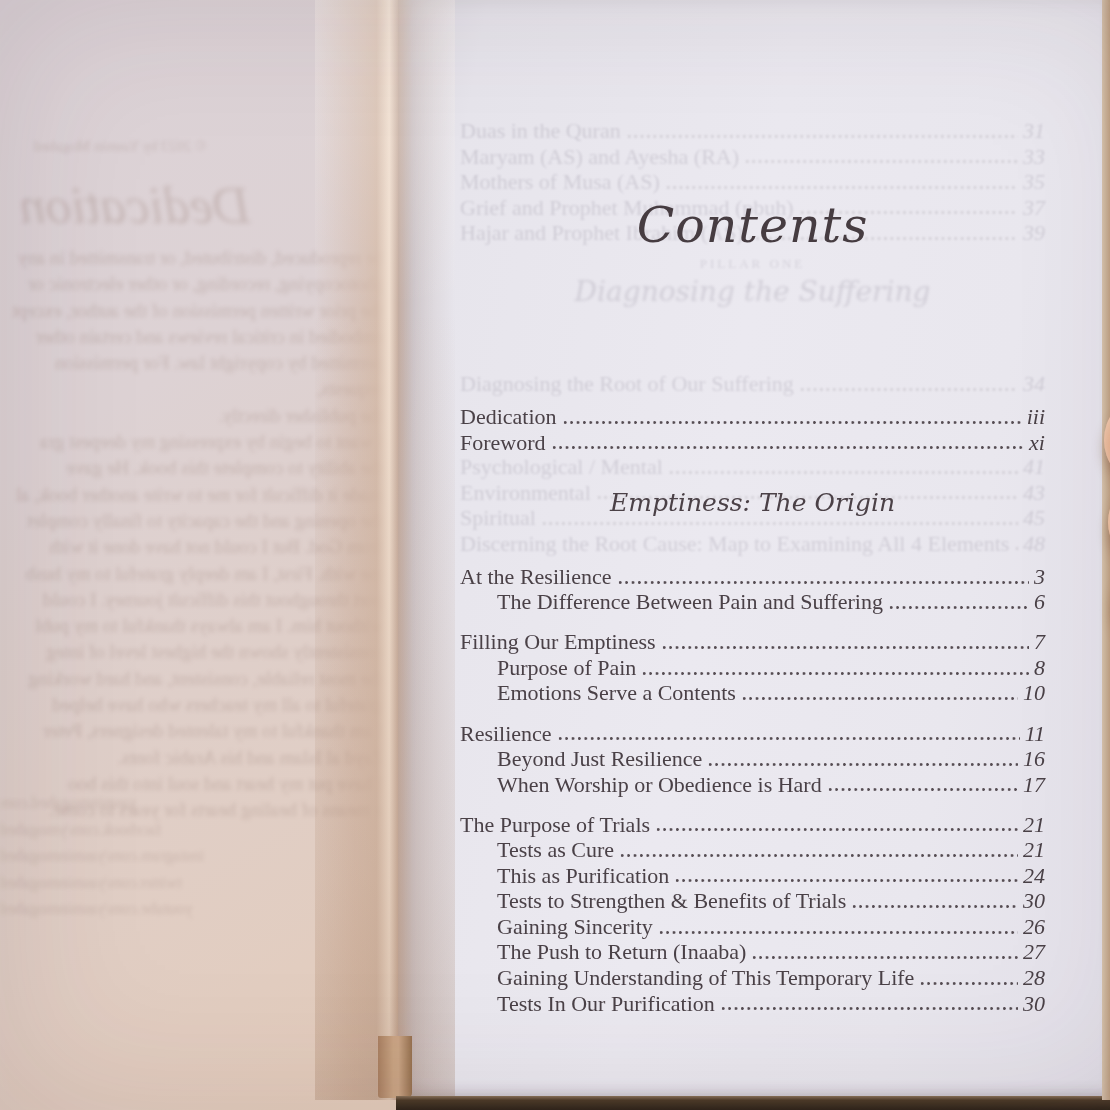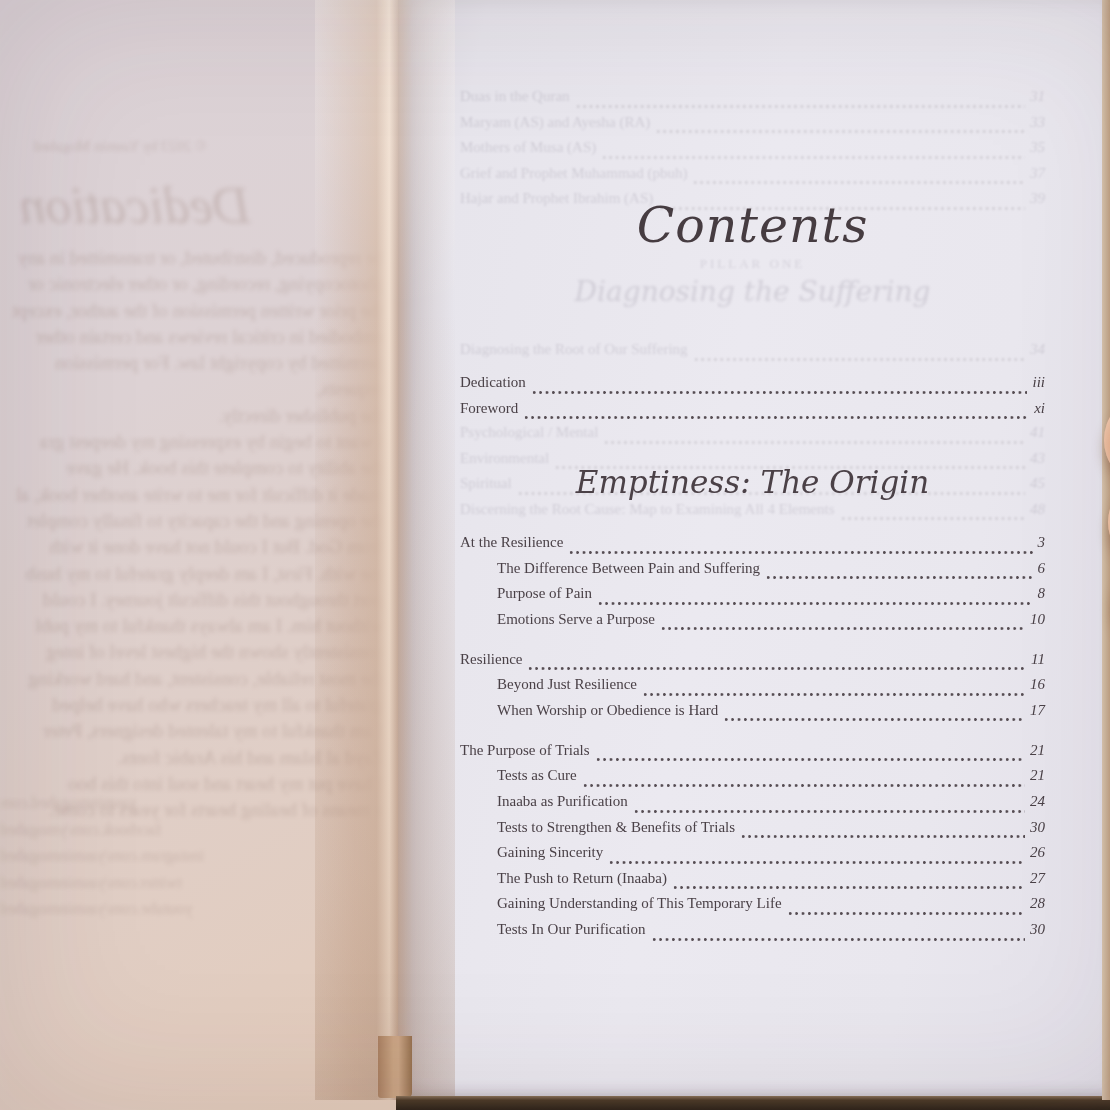--- a/index.html
+++ b/index.html
@@ -37,29 +37,29 @@
 
   
   .right-page{position:absolute;left:398px;top:0;width:707px;height:1097px;
     background:linear-gradient(100deg,#dddae2 0%,#e7e5ec 10%,#ebe9f0 45%,#e9e7ee 75%,#e3e0e9 100%);
     box-shadow:inset 18px 0 28px -14px rgba(105,85,95,.35),
                inset 0 -10px 14px -8px rgba(90,75,85,.30);
     color:#4a4147;}
   .page-title{position:absolute;left:62px;top:196px;width:585px;text-align:center;
     font-style:italic;font-size:49px;line-height:60px;letter-spacing:1px;color:#463c41;
     font-family:"DejaVu Serif","Liberation Serif",serif;}
-  .section-heading{position:absolute;left:62px;top:462px;width:585px;text-align:center;
-    font-style:italic;font-size:31px;line-height:40px;color:#4b4147;
+  .section-heading{position:absolute;left:62px;top:483px;width:585px;text-align:center;
+    font-style:italic;font-size:25px;line-height:40px;color:#4b4147;
     font-family:"DejaVu Serif","Liberation Serif",serif;}
 
-  .toc{position:absolute;left:62px;width:585px;font-size:15px;}
+  .toc{position:absolute;left:62px;width:585px;font-size:22px;margin-top:30px;}
   .toc-front{top:374px;}
   .toc-main{top:534px;}
   .toc-row{display:flex;align-items:baseline;height:25.6px;}
-  .toc-row.sub{padding-left:37px;}
+  .toc-row.sub{padding-left:37px;align-items:center;}
   .toc-row.gap{margin-top:14.3px;}
   .toc-label{white-space:nowrap;}
   .toc-page{white-space:nowrap;font-style:italic;}
   .leader{flex:1 1 auto;align-self:flex-end;height:8px;margin:0 5px 4px 6px;
     background-image:radial-gradient(circle at 2.2px 4.5px,currentColor 1.15px,rgba(0,0,0,0) 1.6px);
     background-size:6.4px 8px;background-repeat:repeat-x;color:#564d53;}
 
   
   .ghost-rp{opacity:.17;filter:blur(1.25px);color:#585065;}
   .ghost-top{top:88px;}
@@ -217,27 +217,32 @@
         <div class="toc-row">
           <span class="toc-label">At the Resilience</span>
           <span class="leader"></span>
           <span class="toc-page">3</span>
         </div>
         <div class="toc-row sub">
           <span class="toc-label">The Difference Between Pain and Suffering</span>
           <span class="leader"></span>
           <span class="toc-page">6</span>
         </div>
+        <div class="toc-row gap">
+          <span class="toc-label">Filling Our Emptiness</span>
+          <span class="leader"></span>
+          <span class="toc-page">7</span>
+        </div>
         <div class="toc-row sub">
           <span class="toc-label">Purpose of Pain</span>
           <span class="leader"></span>
           <span class="toc-page">8</span>
         </div>
         <div class="toc-row sub">
-          <span class="toc-label">Emotions Serve a Purpose</span>
+          <span class="toc-label">Emotions Serve a Contents</span>
           <span class="leader"></span>
           <span class="toc-page">10</span>
         </div>
         <div class="toc-row gap">
           <span class="toc-label">Resilience</span>
           <span class="leader"></span>
           <span class="toc-page">11</span>
         </div>
         <div class="toc-row sub">
           <span class="toc-label">Beyond Just Resilience</span>
@@ -253,21 +258,21 @@
           <span class="toc-label">The Purpose of Trials</span>
           <span class="leader"></span>
           <span class="toc-page">21</span>
         </div>
         <div class="toc-row sub">
           <span class="toc-label">Tests as Cure</span>
           <span class="leader"></span>
           <span class="toc-page">21</span>
         </div>
         <div class="toc-row sub">
-          <span class="toc-label">Inaaba as Purification</span>
+          <span class="toc-label">This as Purification</span>
           <span class="leader"></span>
           <span class="toc-page">24</span>
         </div>
         <div class="toc-row sub">
           <span class="toc-label">Tests to Strengthen &amp; Benefits of Trials</span>
           <span class="leader"></span>
           <span class="toc-page">30</span>
         </div>
         <div class="toc-row sub">
           <span class="toc-label">Gaining Sincerity</span>

